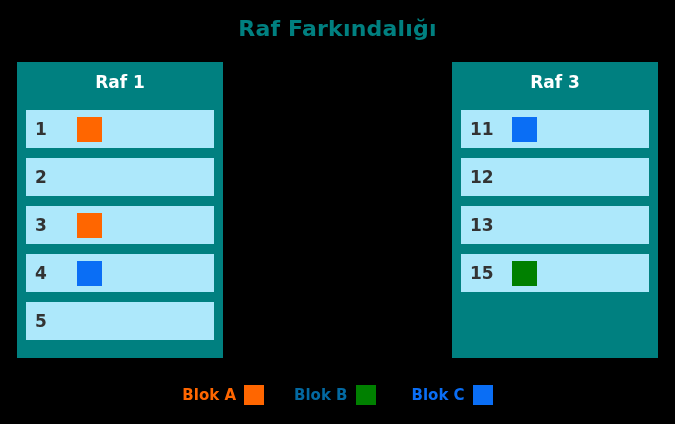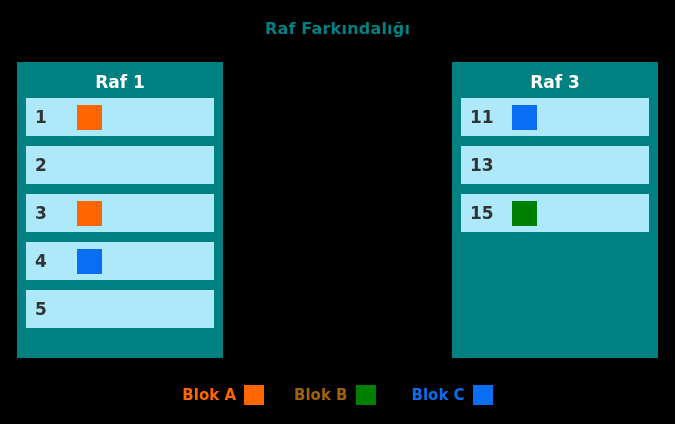--- a/index.html
+++ b/index.html
@@ -22,21 +22,21 @@
   }
 
   
   #page-title {
     position: absolute;
     left: 0;
     top: 16px;
     width: 675px;
     text-align: center;
     color: #008080;
-    font-size: 16px;
+    font-size: 22px;
     font-weight: bold;
     letter-spacing: 0.2px;
     line-height: 26px;
     white-space: nowrap;
   }
 
   
   #shelves {
     position: absolute;
     left: 17px;
@@ -49,20 +49,21 @@
     align-items: stretch;
   }
   .shelf-panel {
     width: 206px;
     background: #008080;
     display: flex;
     flex-direction: column;
     align-items: stretch;
     box-sizing: border-box;
     padding: 8px 9px 10px 9px;
+    gap: 12px;
   }
   .shelf-header {
     color: #ffffff;
     font-size: 17px;
     font-weight: bold;
     text-align: center;
     line-height: 24px;
     height: 28px;
     white-space: nowrap;
   }
@@ -165,38 +166,42 @@
         </div>
       </div>
       <div class="shelf-panel">
         <div class="shelf-header">Raf 3</div>
         <div class="slot-list">
           <div class="slot">
             <span class="slot-number">11</span>
             <span class="slot-block" style="background: rgb(10, 110, 245);"></span>
           </div>
           <div class="slot">
+            <span class="slot-number">12</span>
+            <span class="slot-block empty"></span>
+          </div>
+          <div class="slot">
             <span class="slot-number">13</span>
             <span class="slot-block empty"></span>
           </div>
           <div class="slot">
             <span class="slot-number">15</span>
             <span class="slot-block" style="background: rgb(0, 128, 0);"></span>
           </div>
         </div>
       </div>
     </div>
 
   <div id="legend">
       <div class="legend-item">
         <span class="legend-label" style="color: rgb(255, 102, 0);">Blok A</span>
         <span class="legend-swatch" style="background: rgb(255, 102, 0);"></span>
       </div>
       <div class="legend-item">
-        <span class="legend-label" style="color: #a16207;">Blok B</span>
+        <span class="legend-label" style="color: #0369a1;">Blok B</span>
         <span class="legend-swatch" style="background: rgb(0, 128, 0);"></span>
       </div>
       <div class="legend-item">
         <span class="legend-label" style="color: rgb(10, 110, 245); margin-left: 6px;">Blok C</span>
         <span class="legend-swatch" style="background: rgb(10, 110, 245);"></span>
       </div>
     </div>
 
 </div>
 

